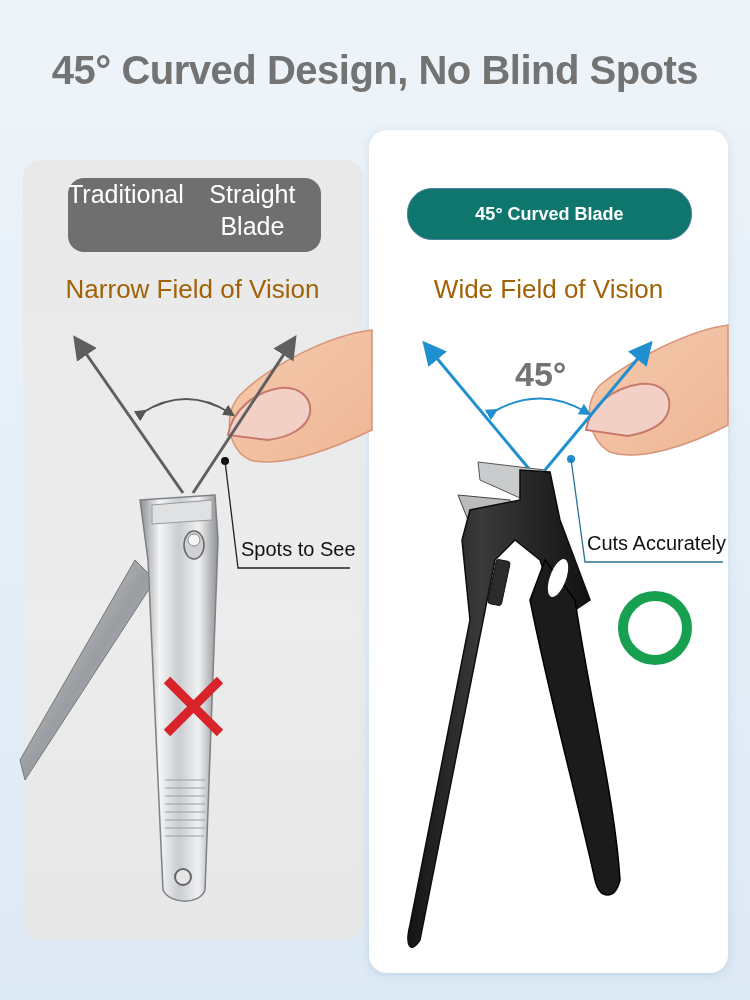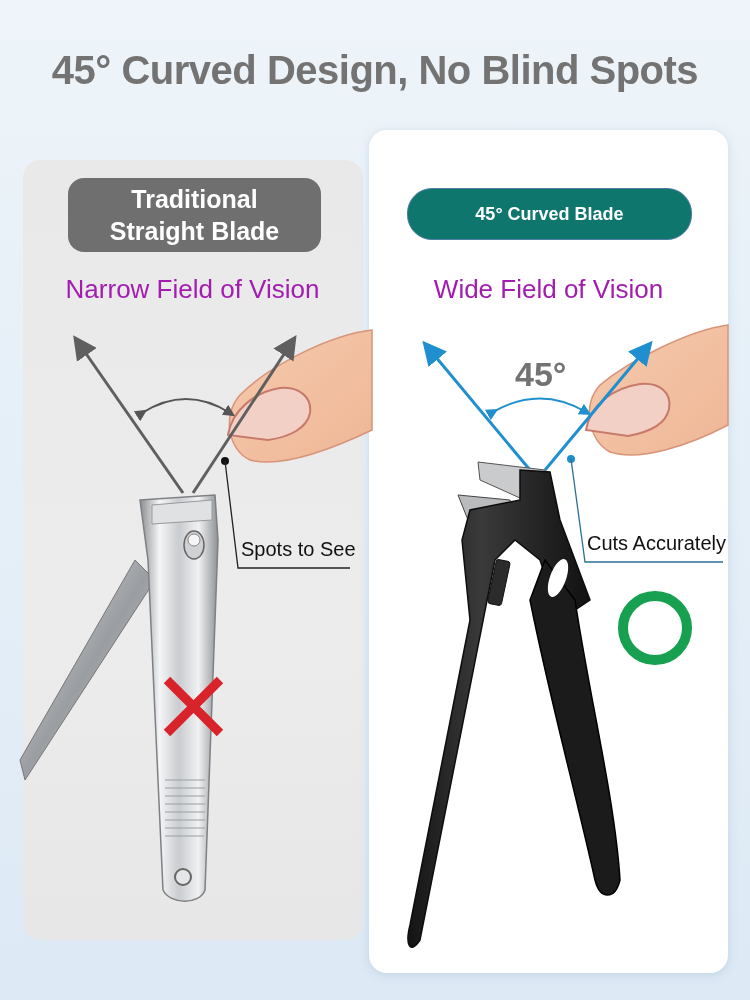--- a/index.html
+++ b/index.html
@@ -19,31 +19,31 @@
     border-radius: 18px;
   }
   .panel-right {
     position: absolute; left: 369px; top: 130px; width: 359px; height: 843px;
     background: #ffffff; border-radius: 18px;
     box-shadow: 0 2px 10px rgba(120,150,180,0.25);
   }
   .pill-gray {
     position: absolute; left: 68px; top: 178px; width: 253px; height: 74px;
     background: #6f6f6f; border-radius: 16px; color: #fff;
-    text-align: center; font-size: 25px; font-weight: bold; line-height: 32px;
-    display: flex; flex-direction: column; justify-content: center;
+    text-align: center; font-size: 25px; font-weight: normal; line-height: 32px;
+    display: flex; flex-direction: row; justify-content: center;
   }
   .pill-blue {
     position: absolute; left: 407px; top: 188px; width: 283px; height: 50px;
     background: #0f766e; border-radius: 25px; color: #fff;
     text-align: center; font-size: 18px; font-weight: bold; line-height: 50px;
     border: 1px solid #4f7ea4;
   }
   .subtitle {
-    position: absolute; font-size: 26px; color: #a21caf; text-align: center;
+    position: absolute; font-size: 26px; color: #a16207; text-align: center;
   }
   .callout { position: absolute; font-size: 20px; color: #111; }
   svg.art { position: absolute; left: 0; top: 0; }
 </style>
 </head>
 <body>
 
 <div class="title">45° Curved Design, No Blind Spots</div>
 
 <div class="panel-left"></div>

